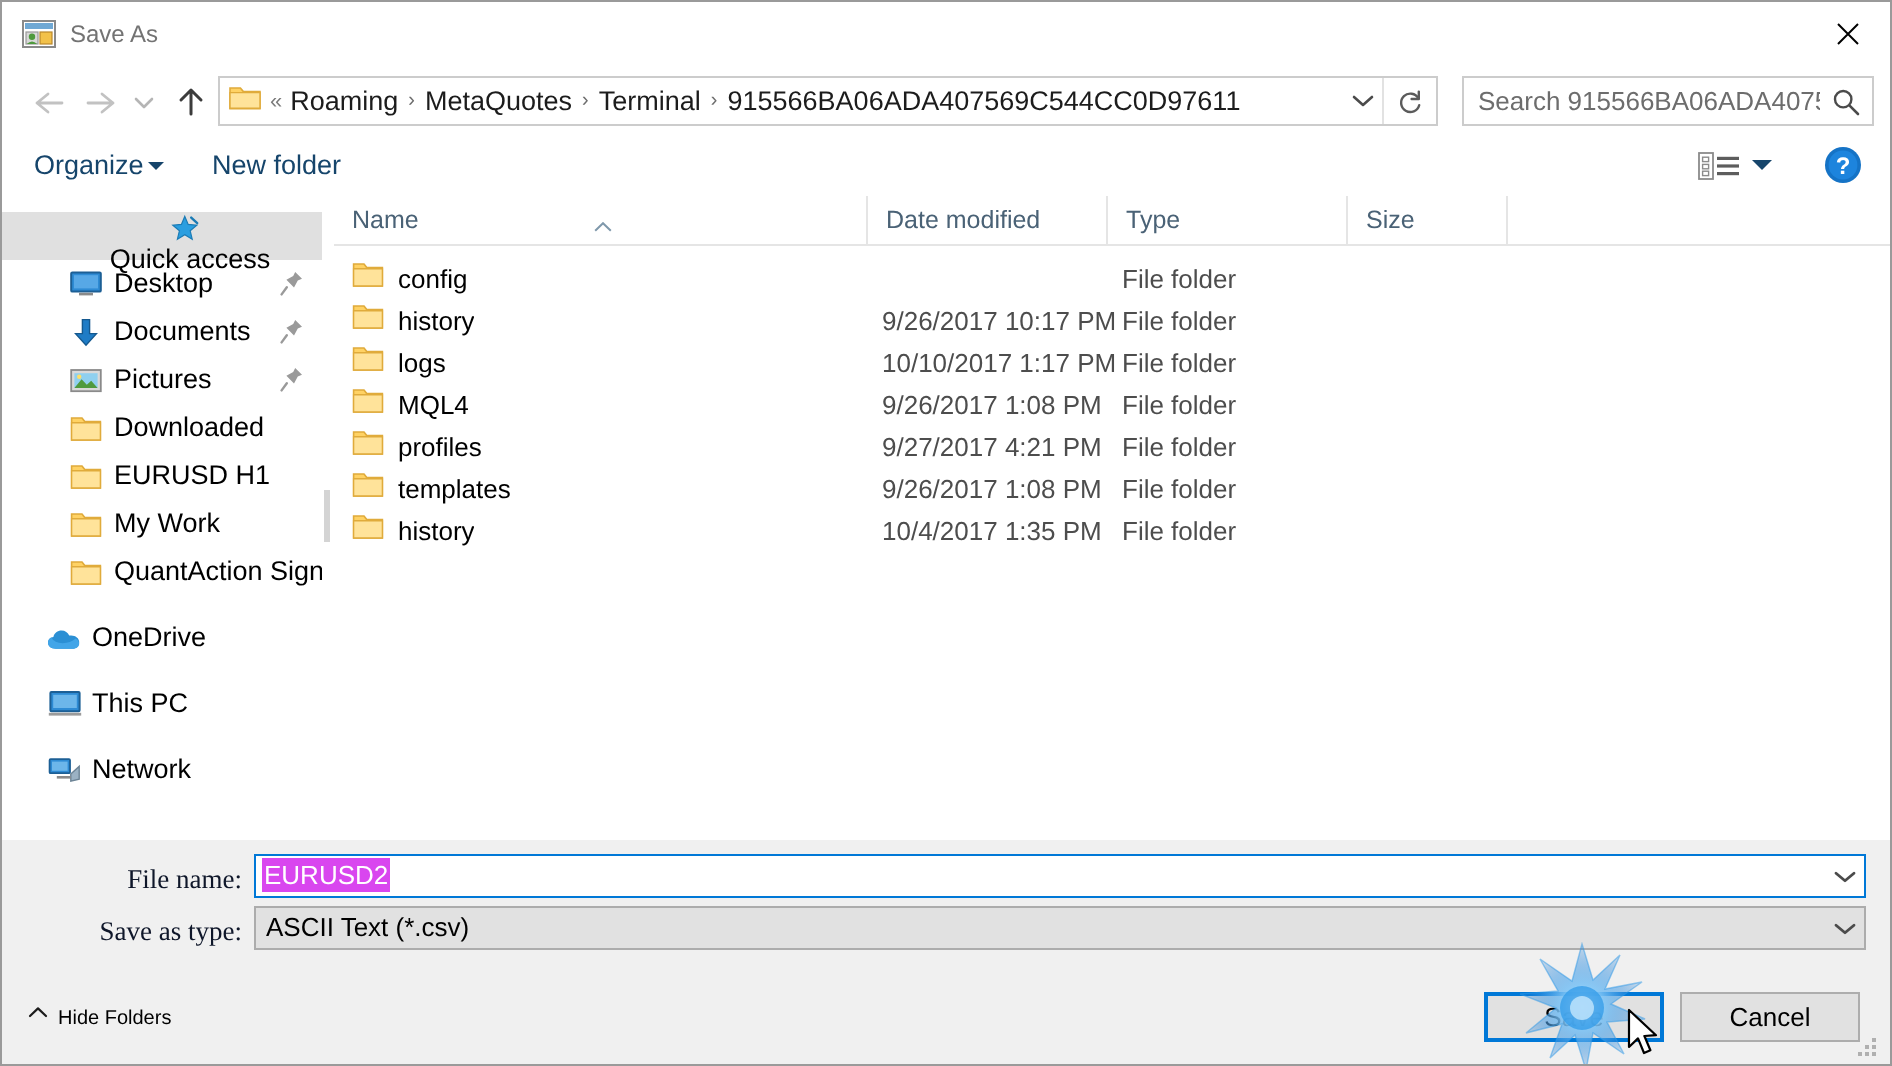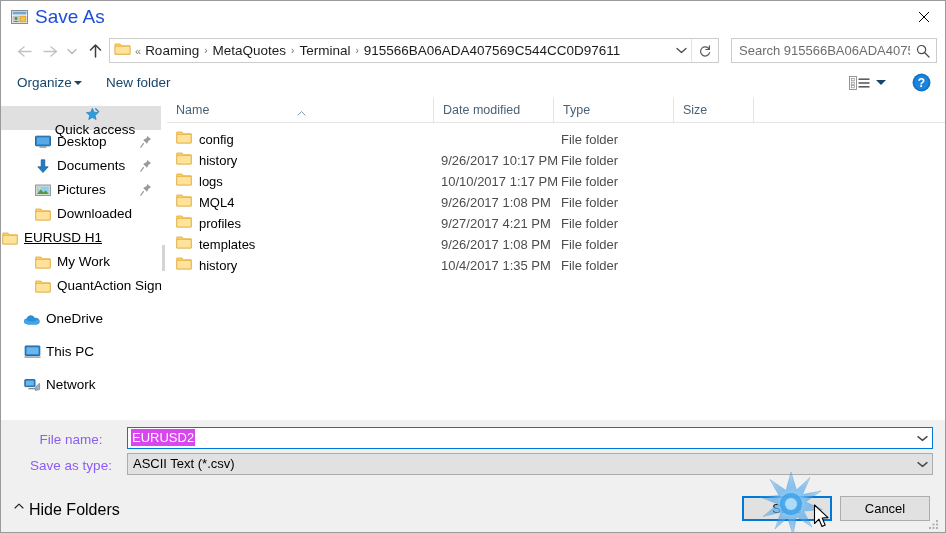--- a/index.html
+++ b/index.html
@@ -30,22 +30,22 @@
     border-bottom: 1px solid #ffffff;
   }
   .title-icon {
     position: absolute;
     left: 10px; top: 8px;
     width: 17px; height: 17px;
   }
   .title-text {
     position: absolute;
     left: 34px; top: 7px;
-    font-size: 19px;
-    color: #1d4ed8;
+    font-size: 12px;
+    color: #737373;
     line-height: 18px;
     white-space: nowrap;
   }
   .close-btn {
     position: absolute;
     right: 0; top: 0;
     width: 46px; height: 32px;
     display: flex;
     align-items: center;
     justify-content: center;
@@ -296,23 +296,24 @@
   
   .bottomform {
     position: absolute;
     left: 0; top: 419px;
     width: 946px; height: 66px;
     background: #f0f0f0;
   }
   .form-label {
     position: absolute;
     font-size: 13.5px;
-    color: #8b5cf6;
-    text-align: center;
+    color: #0f172a;
+    text-align: right;
     line-height: 18px;
+    font-family: Liberation Serif, serif;
   }
   .lbl-filename { left: 20px; top: 11px; width: 100px; }
   .lbl-filetype { left: 20px; top: 37px; width: 100px; }
 
   .combo {
     position: absolute;
     left: 126px;
     width: 806px; height: 22px;
     box-sizing: border-box;
     display: flex;
@@ -357,21 +358,21 @@
   .footer {
     position: absolute;
     left: 0; top: 485px;
     width: 946px; height: 48px;
     background: #f0f0f0;
   }
   .hide-folders {
     position: absolute;
     left: 12px; top: 501px;
     display: flex; align-items: flex-start;
-    font-size: 16px;
+    font-size: 10px;
     color: #000000;
     line-height: 16px;
   }
   .hf-caret {
     width: 12px; height: 8px;
     margin-right: 4px;
     display: flex; align-items: center; justify-content: center;
   }
   .btn {
     position: absolute;
@@ -592,21 +593,21 @@
       <div class="side-item" style="padding-left:33px;">
         <span class="side-ico">
           <svg width="16" height="14" viewBox="0 0 16 14">
             <path d="M0.8 2 h5.2 l1.4 1.8 H15.2 v9.2 H0.8 Z" fill="#ffd264" stroke="#e0ab3b" stroke-width="0.8"></path>
             <path d="M0.8 4.4 h14.4 v8.6 H0.8 Z" fill="#ffe39a" stroke="#e0ab3b" stroke-width="0.7"></path>
           </svg>
         </span>
         <span class="side-label">Downloaded</span>
       </div>
 
-      <div class="side-item" style="text-decoration:underline;">
+      <div class="side-item" style="padding-left:33px;">
         <span class="side-ico">
           <svg width="16" height="14" viewBox="0 0 16 14">
             <path d="M0.8 2 h5.2 l1.4 1.8 H15.2 v9.2 H0.8 Z" fill="#ffd264" stroke="#e0ab3b" stroke-width="0.8"></path>
             <path d="M0.8 4.4 h14.4 v8.6 H0.8 Z" fill="#ffe39a" stroke="#e0ab3b" stroke-width="0.7"></path>
           </svg>
         </span>
         <span class="side-label">EURUSD H1</span>
       </div>
 
       <div class="side-item" style="padding-left:33px;">

